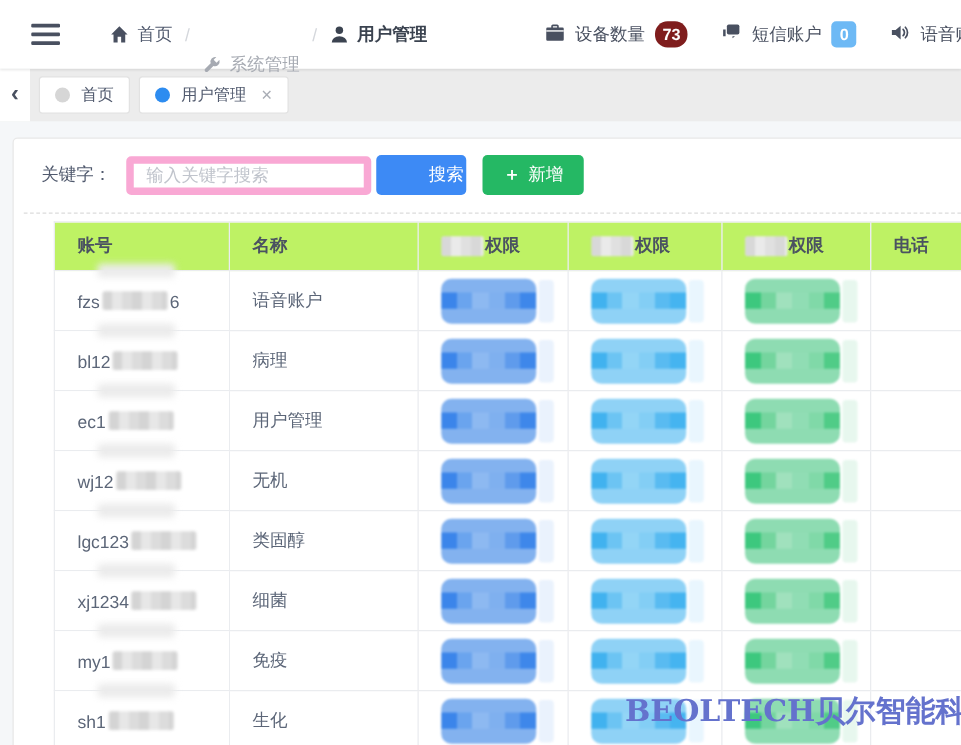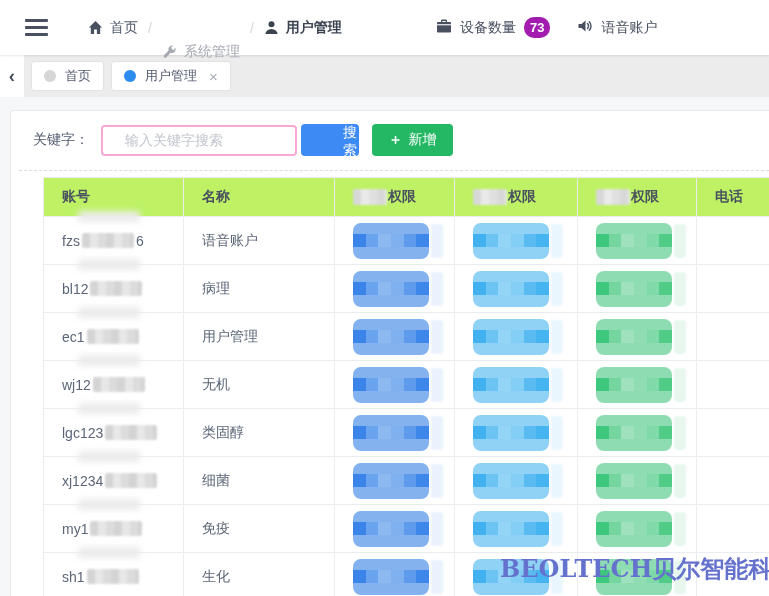--- a/index.html
+++ b/index.html
@@ -49,30 +49,30 @@
 
   
   .panel {
     position:absolute; left:10px; top:110px; width:790px; height:510px;
     background:#fff; border:1px solid #e8e8e8; border-radius:4px;
     padding:12px 0 0 22px;
   }
   .search-row { display:flex; align-items:center; height:34px; }
   .search-label { font-size:14px; color:#515a6e; margin-right:12px; }
   .search-input {
-    width:196px; height:31px; border:2px solid #f9a8d4; border-radius:4px;
-    padding:0 22px; font-size:14px; color:#515a6e; outline:none;
+    width:196px; height:31px; border:6px solid #f9a8d4; border-radius:4px;
+    padding:0 10px; font-size:14px; color:#515a6e; outline:none;
     font-family:"Liberation Sans", sans-serif;
   }
   .search-input::placeholder { color:#c0c4cc; }
   .btn {
     height:32px; border:none; border-radius:4px; color:#fff; font-size:14px;
     cursor:pointer; font-family:"Liberation Sans", sans-serif;
   }
-  .btn-search { width:58px; margin-left:4px; background:#3d8af5;padding-left:40px; }
+  .btn-search { width:72px; margin-left:4px; background:#3d8af5;padding-left:40px; }
   .btn-add { width:81px; margin-left:13px; background:#25b864; }
   .btn-add .plus { font-weight:bold; margin-right:6px; }
 
   .dashed-sep { border-top:1px dashed #dcdcdc; margin:13px 0 6px -14px; }
 
   
   table { border-collapse:collapse; table-layout:fixed; width:773px; margin-left:10px; }
   col.c1{width:140px;} col.c2{width:151px;} col.c3{width:120px;} col.c4{width:123px;} col.c5{width:119px;} col.c6{width:120px;}
   th, td { border:1px solid #eaecef; text-align:left; font-size:14px; padding:0 0 0 18px; }
   th { height:39px; background:#bef264; color:#4a5261; font-weight:bold; }
@@ -152,21 +152,31 @@
 
   <div class="stats">
     <span class="stat">
       <span>
         <svg width="16" height="16" viewBox="0 0 16 16">
             <path d="M5 4 V2.8 A1.3 1.3 0 0 1 6.3 1.5 H9.7 A1.3 1.3 0 0 1 11 2.8 V4 H14 A1 1 0 0 1 15 5 V13.5 A1 1 0 0 1 14 14.5 H2 A1 1 0 0 1 1 13.5 V5 A1 1 0 0 1 2 4 Z M6.3 4 H9.7 V2.9 H6.3 Z" fill="#495060"></path>
             <rect x="1" y="6.2" width="14" height="1.1" fill="#fff"></rect>
           </svg>
       </span>
       <span>设备数量</span>
-      <span class="badge pill" style="background: #a21caf;">73</span>
+      <span class="badge pill" style="background: #7f1d1d;">73</span>
+    </span>
+    <span class="stat">
+      <span>
+        <svg width="16" height="16" viewBox="0 0 16 16">
+            <rect x="4.5" y="1.5" width="10" height="8" rx="1.5" fill="#495060"></rect>
+            <path d="M1.5 5.5 H3.5 V11 H9 V12.5 L11 11 H1.5 Z" fill="#495060"></path>
+          </svg>
+      </span>
+      <span>短信账户</span>
+      <span class="badge" style="background: rgb(109, 185, 245);">0</span>
     </span>
     <span class="stat">
       <span>
         <svg width="16" height="16" viewBox="0 0 16 16">
             <path d="M1.5 6 H4.5 L8.5 2.5 V13.5 L4.5 10 H1.5 Z" fill="#495060"></path>
             <path d="M10.5 5.5 a3.5 3.5 0 0 1 0 5" stroke="#495060" stroke-width="1.4" fill="none" stroke-linecap="round"></path>
             <path d="M12.3 3.8 a6 6 0 0 1 0 8.4" stroke="#495060" stroke-width="1.4" fill="none" stroke-linecap="round"></path>
           </svg>
       </span>
       <span>语音账户</span>

